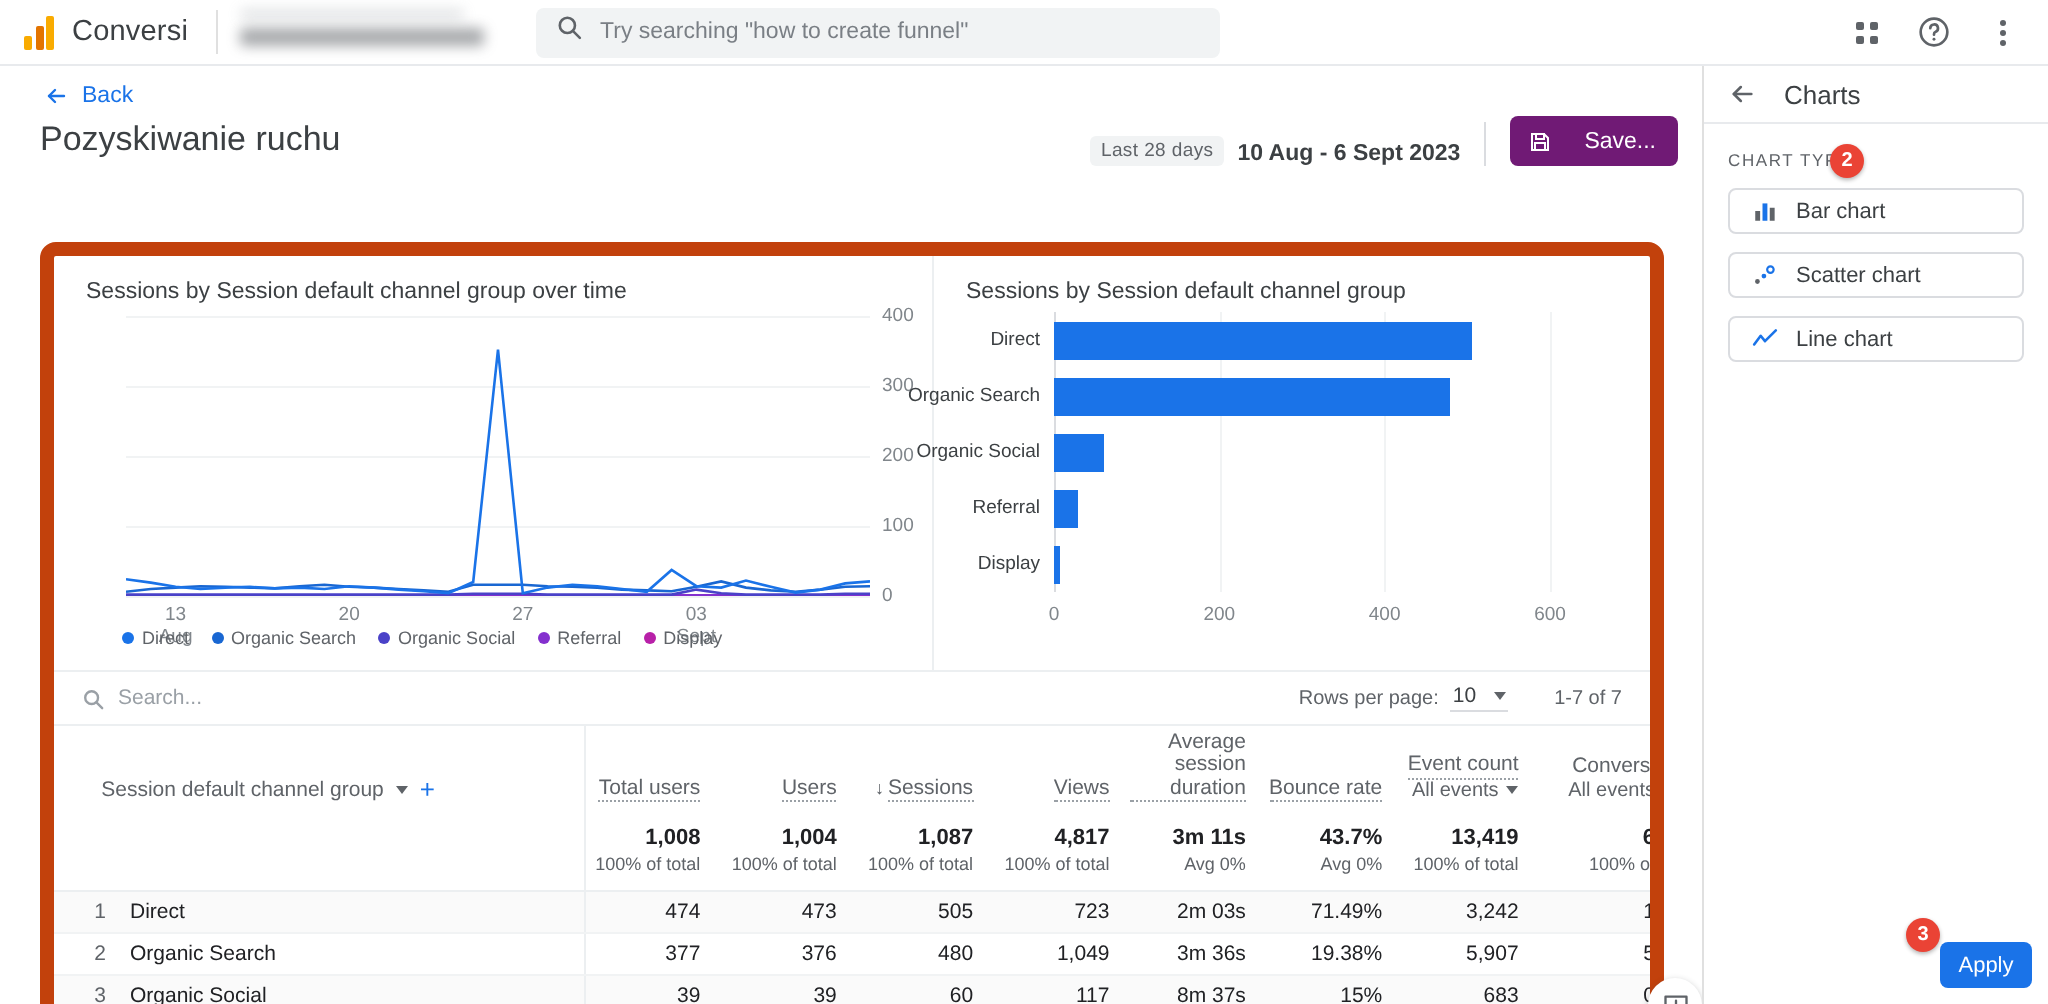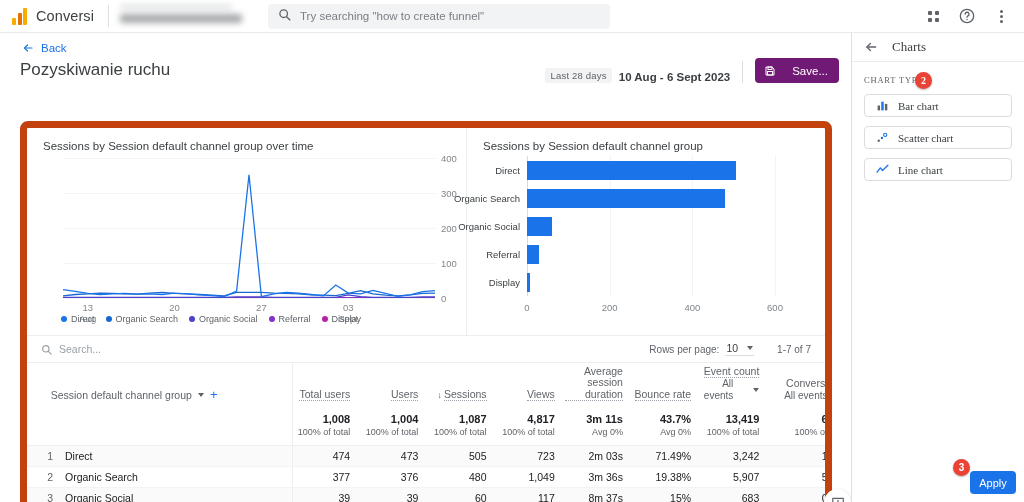--- a/index.html
+++ b/index.html
@@ -121,21 +121,21 @@
   th.mcol, td.mcol { width: 68.2px; }
   thead th { vertical-align: bottom; padding-bottom: 6px; height: 44px; }
   .dim-head {
     display: flex; align-items: center; gap: 6px; justify-content: flex-end;
     padding-right: 74px; font-size: 10.5px; color: #5f6368;
   }
   .caret { width: 0; height: 0; border-left: 3.5px solid transparent; border-right: 3.5px solid transparent; border-top: 4px solid #5f6368; }
   .plus { color: #1a73e8; font-size: 13px; line-height: 10px; }
   .m-head { text-align: right; padding-right: 10px; font-size: 10.5px; color: #5f6368; line-height: 11.5px; }
   .m-head .underdot { border-bottom: 1px dotted #9aa0a6; display: inline-block; }
-  .sub-sel { color: #5f6368; font-size: 10px; display: inline-flex; align-items: center; gap: 20px; justify-content: flex-end; }
+  .sub-sel { color: #5f6368; font-size: 10px; display: inline-flex; align-items: center; gap: 4px; justify-content: flex-end; }
   .sortarrow { font-size: 9px; color: #5f6368; margin-right: 2px; }
   .dimcol-div { border-right: 1px solid #eceff1; }
 
   .totals td { padding: 5px 10px 7px 0; text-align: right; border-bottom: 1px solid #eceff1; }
   .tot-val { font-size: 11px; color: #202124; font-weight: 700; line-height: 14px; }
   .tot-sub { font-size: 9px; color: #5f6368; line-height: 12px; }
 
   tbody.rows tr { height: 20px; }
   tbody.rows td { border-bottom: 1px solid #f1f3f4; font-size: 10.5px; color: #202124; text-align: right; padding-right: 10px; }
   tbody.rows tr:nth-child(odd) td { background: #fafafa; }
@@ -147,21 +147,21 @@
   
   .feedback {
     position: absolute; left: 824px; top: 456px; width: 27px; height: 27px;
     border-radius: 50%; background: #fff; box-shadow: 0 1px 3px rgba(60,64,67,.3);
     display: flex; align-items: center; justify-content: center; cursor: pointer;
   }
 
   
   .panel {
     position: absolute; top: 33px; right: 0; width: 173px; height: 469px;
-    background: #fff; border-left: 1px solid #e0e0e0; font-family: Liberation Serif, serif;
+    background: #fff; border-left: 1px solid #e0e0e0;
   }
   .panel-head { height: 29px; display: flex; align-items: center; gap: 14px; padding-left: 12px; border-bottom: 1px solid #e8eaed; }
   .panel-title { font-size: 13px; color: #3c4043; }
   .panel-body { padding: 13px 12px 0 12px; position: relative; }
   .panel-section-label { font-size: 8.5px; letter-spacing: .8px; color: #5f6368; text-transform: uppercase; }
   .opt {
     height: 23px; border: 1px solid #dadce0; border-radius: 4px; background: #fff;
     display: flex; align-items: center; gap: 9px; padding-left: 11px; margin-top: 9px; cursor: pointer;
   }
   .opt-label { font-size: 11px; color: #3c4043; }

